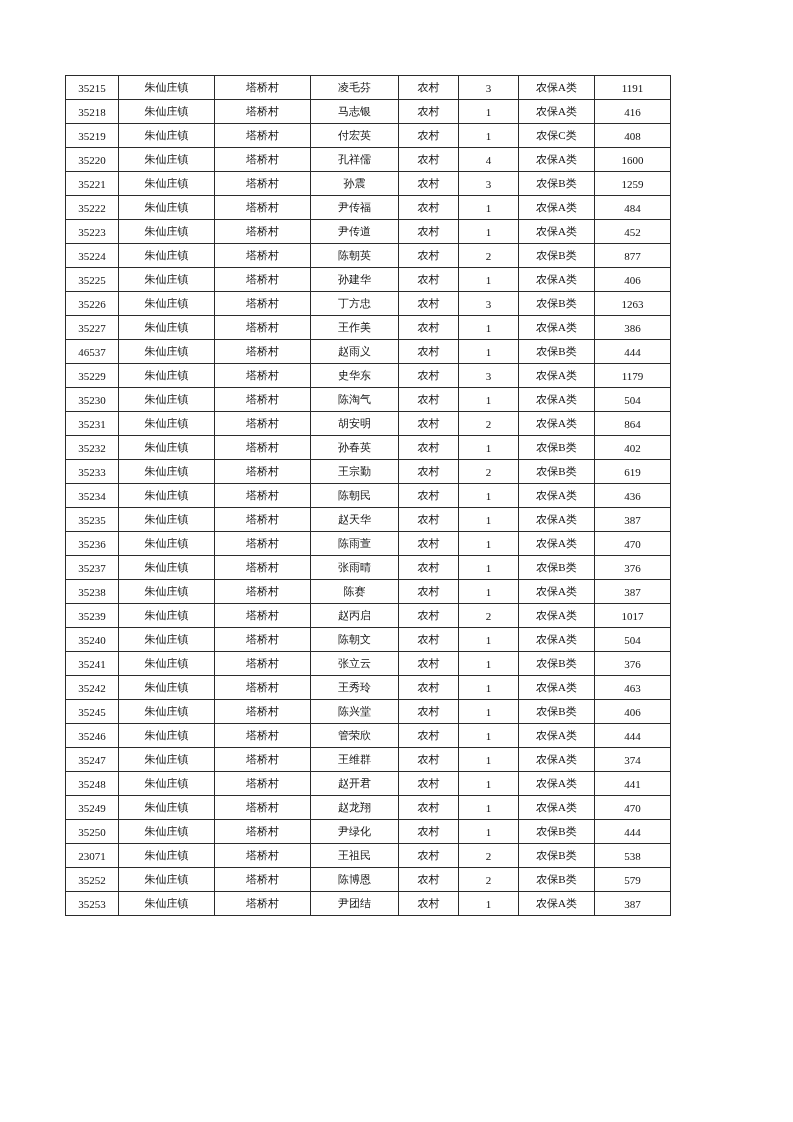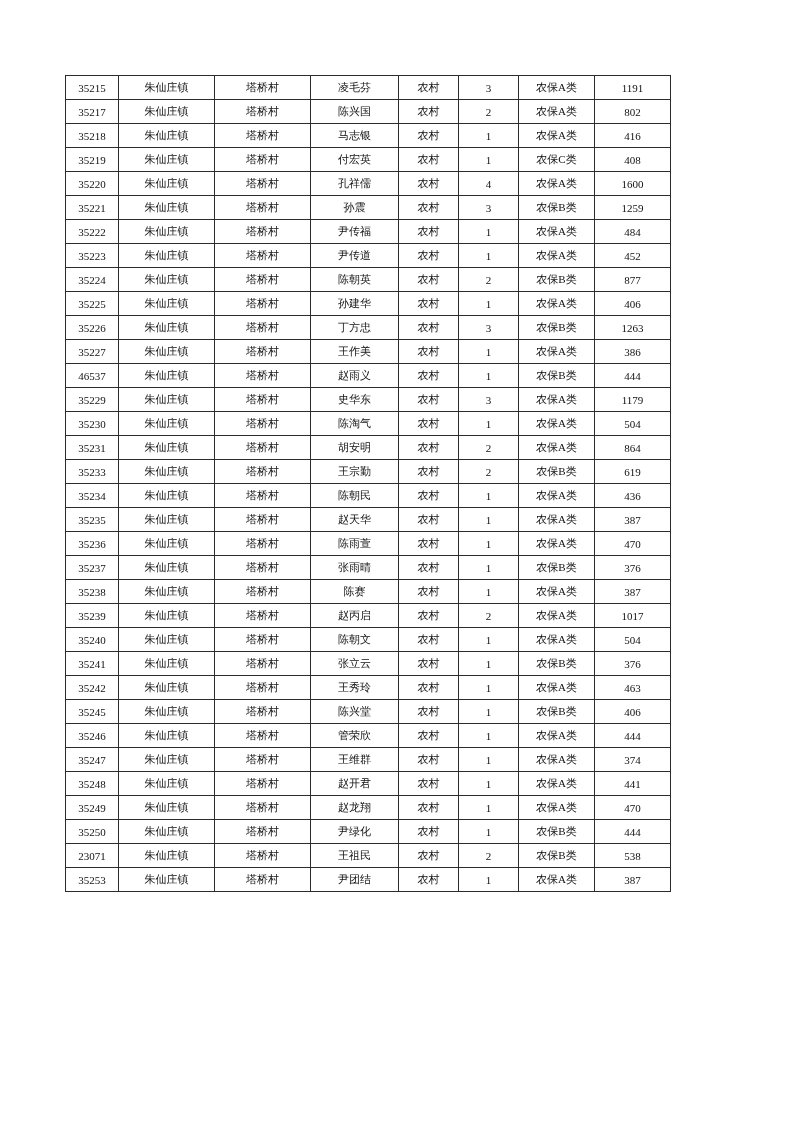--- a/index.html
+++ b/index.html
@@ -62,30 +62,20 @@
           <td>35215</td>
           <td>朱仙庄镇</td>
           <td>塔桥村</td>
           <td>凌毛芬</td>
           <td>农村</td>
           <td>3</td>
           <td>农保A类</td>
           <td>1191</td>
         </tr>
         <tr>
-          <td>35217</td>
-          <td>朱仙庄镇</td>
-          <td>塔桥村</td>
-          <td>陈兴国</td>
-          <td>农村</td>
-          <td>2</td>
-          <td>农保A类</td>
-          <td>802</td>
-        </tr>
-        <tr>
           <td>35218</td>
           <td>朱仙庄镇</td>
           <td>塔桥村</td>
           <td>马志银</td>
           <td>农村</td>
           <td>1</td>
           <td>农保A类</td>
           <td>416</td>
         </tr>
         <tr>
@@ -212,20 +202,30 @@
           <td>35231</td>
           <td>朱仙庄镇</td>
           <td>塔桥村</td>
           <td>胡安明</td>
           <td>农村</td>
           <td>2</td>
           <td>农保A类</td>
           <td>864</td>
         </tr>
         <tr>
+          <td>35232</td>
+          <td>朱仙庄镇</td>
+          <td>塔桥村</td>
+          <td>孙春英</td>
+          <td>农村</td>
+          <td>1</td>
+          <td>农保B类</td>
+          <td>402</td>
+        </tr>
+        <tr>
           <td>35233</td>
           <td>朱仙庄镇</td>
           <td>塔桥村</td>
           <td>王宗勤</td>
           <td>农村</td>
           <td>2</td>
           <td>农保B类</td>
           <td>619</td>
         </tr>
         <tr>
@@ -380,20 +380,30 @@
         </tr>
         <tr>
           <td>23071</td>
           <td>朱仙庄镇</td>
           <td>塔桥村</td>
           <td>王祖民</td>
           <td>农村</td>
           <td>2</td>
           <td>农保B类</td>
           <td>538</td>
+        </tr>
+        <tr>
+          <td>35252</td>
+          <td>朱仙庄镇</td>
+          <td>塔桥村</td>
+          <td>陈博恩</td>
+          <td>农村</td>
+          <td>2</td>
+          <td>农保B类</td>
+          <td>579</td>
         </tr>
         <tr>
           <td>35253</td>
           <td>朱仙庄镇</td>
           <td>塔桥村</td>
           <td>尹团结</td>
           <td>农村</td>
           <td>1</td>
           <td>农保A类</td>
           <td>387</td>

